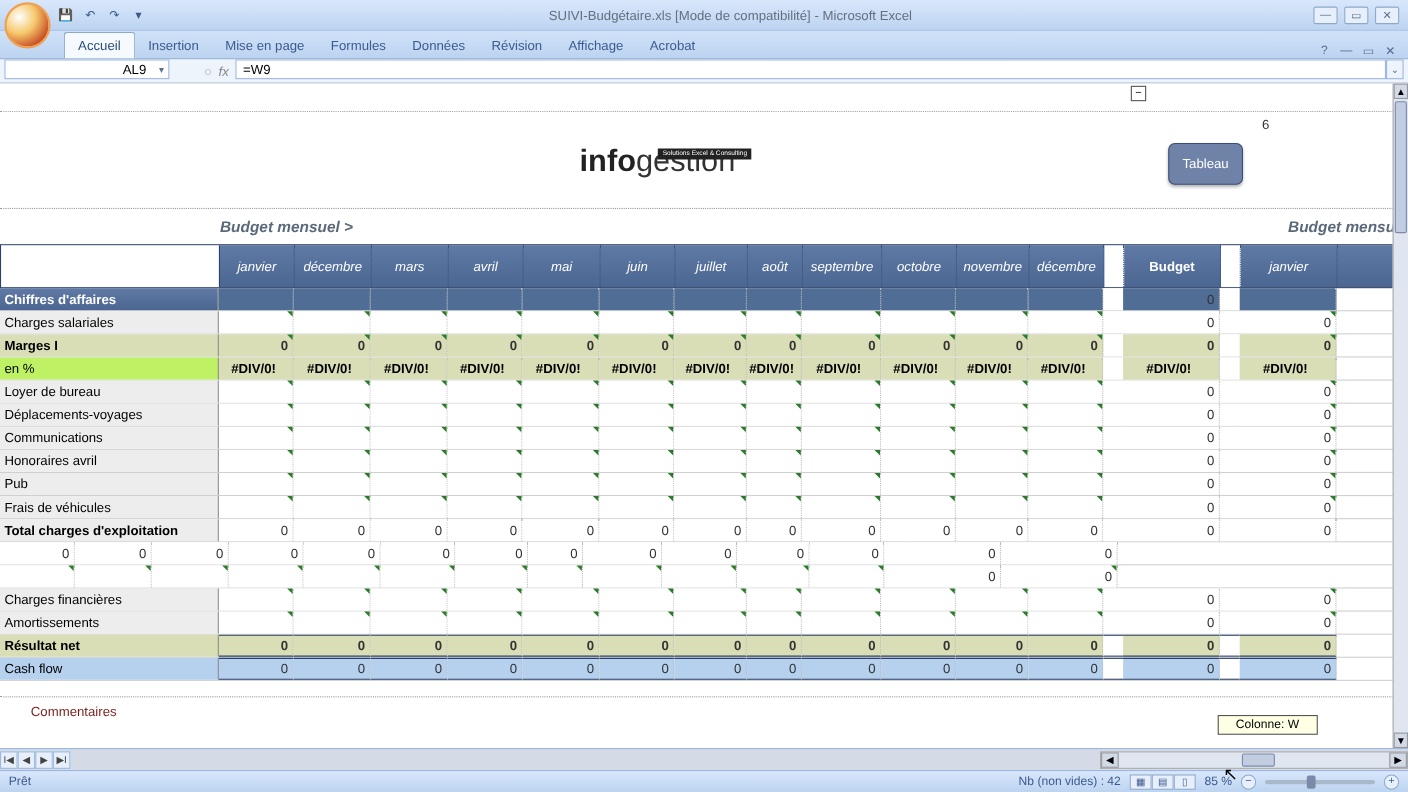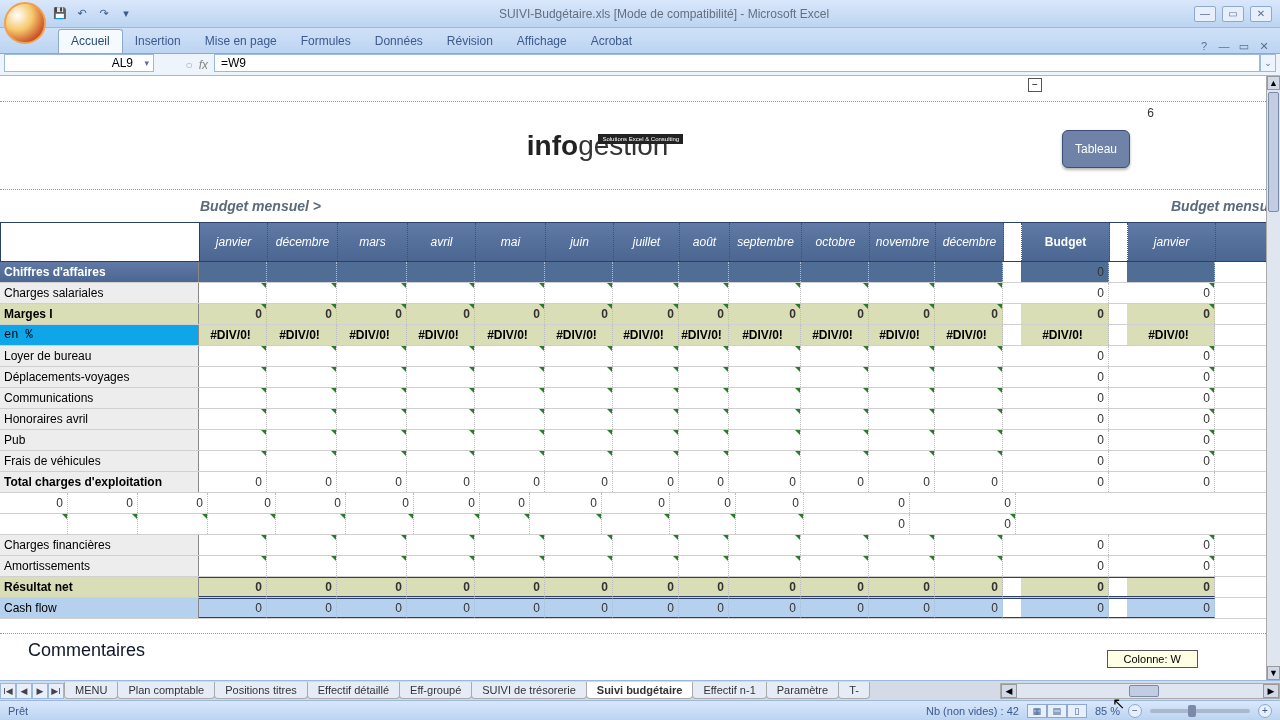--- a/index.html
+++ b/index.html
@@ -55,33 +55,33 @@
   .data-row { height:21px; display:flex; font-size:12px; border-bottom:1px solid #d0d0d0;}
   .row-label { width:199px; padding:2px 4px; border-right:1px solid #888; display:flex; align-items:center; background:#ededed;}
   .cell { border-right:1px dotted #bbb; display:flex; align-items:center; justify-content:flex-end; padding-right:4px; color:#333; background:#fff;}
   .cell.input-tick { position:relative;}
   .cell.input-tick::after { content:""; position:absolute; top:0; right:0; width:0; height:0; border-top:5px solid #2a7a2a; border-left:5px solid transparent;}
   
   .darkrow .row-label { background:linear-gradient(#607aa5,#4b6690); color:#fff; font-weight:600;}
   .darkrow .cell { background:#506d96;}
   .oliverow .row-label { background:#d9deb6;}
   .oliverow .cell { background:#d9deb6; font-weight:600;}
-  .olivepct .row-label { background:#0ea5e9;font-family:Liberation Mono, monospace;}
+  .olivepct .row-label { background:#bef264;}
   .olivepct .cell { background:#d9deb6; font-weight:600;}
   .totalrow .row-label { background:#ededed; font-weight:600;}
   .totalrow .cell { font-weight:400;}
   .resultrow .row-label { background:#d9deb6; font-weight:600;}
   .resultrow .cell { background:#d9deb6; border-top:1px solid #2c4068; border-bottom:1px solid #2c4068;}
   .cashrow .row-label { background:#b6d1ee;}
   .cashrow .cell { background:#b6d1ee; border-top:1px solid #2c4068; border-bottom:1px solid #2c4068;}
   .bold-label { font-weight:600;}
   
   .div0 { color:#000; font-weight:600; text-align:center; justify-content:center;}
   
-  .comments-row { height:30px; padding:6px 0 0 28px; font-size:18px; color:#0f172a; border-top:1px dotted #999;}
+  .comments-row { height:30px; padding:6px 0 0 28px; font-size:12px; color:#7f1d1d; border-top:1px dotted #999;}
   .col-tooltip { position:absolute; right:82px; bottom:52px; background:#ffffe5; border:1px solid #555; font-size:11px; padding:2px 16px;}
   
   
   .sheet-tabs-bar { position:absolute; bottom:20px; left:0; right:0; height:20px; background:#d4dbe6; display:flex; align-items:center; font-size:11px; border-top:1px solid #9cb8e0;}
   .nav-btns { display:flex;}
   .nav-btns span { width:16px; height:16px; display:inline-flex; align-items:center; justify-content:center; border:1px solid #9cb8e0; background:#e7effb; font-size:9px; color:#444;}
   .sheet-tab { padding:2px 10px; background:#e6ecf5; border:1px solid #aaa; border-top:none; margin-right:-1px; color:#333; border-radius:0 0 4px 4px;}
   .sheet-tab.active { background:#fff; font-weight:600;}
   .hscroll { margin-left:auto; width:280px; height:16px; background:#e0e6f0; border:1px solid #aaa; display:flex; align-items:center; position:relative;}
   .hscroll .arrow { width:16px; height:14px; background:#d2dae8; border:1px solid #999; font-size:9px; display:flex; align-items:center; justify-content:center;}
@@ -528,32 +528,20 @@
   <div class="arrow" style="position:absolute;bottom:0;left:0;right:0;">▼</div>
 </div>
 
 <div class="sheet-tabs-bar">
   <div class="nav-btns">
     <span>I◀</span>
     <span>◀</span>
     <span>▶</span>
     <span>▶I</span>
   </div>
-  <div id="sheet-tabs" style="display:flex;">
-      <div class="sheet-tab">MENU</div>
-      <div class="sheet-tab">Plan comptable</div>
-      <div class="sheet-tab">Positions titres</div>
-      <div class="sheet-tab">Effectif détaillé</div>
-      <div class="sheet-tab">Eff-groupé</div>
-      <div class="sheet-tab">SUIVI de trésorerie</div>
-      <div class="sheet-tab active">Suivi budgétaire</div>
-      <div class="sheet-tab">Effectif n-1</div>
-      <div class="sheet-tab">Paramètre</div>
-      <div class="sheet-tab">T-</div>
-    </div>
   <div class="hscroll">
     <div class="arrow">◀</div>
     <div class="thumb"></div>
     <div class="arrow" style="margin-left:auto;">▶</div>
   </div>
 </div>
 
 <div class="cursor-arrow"></div>
 
 <div class="statusbar">

